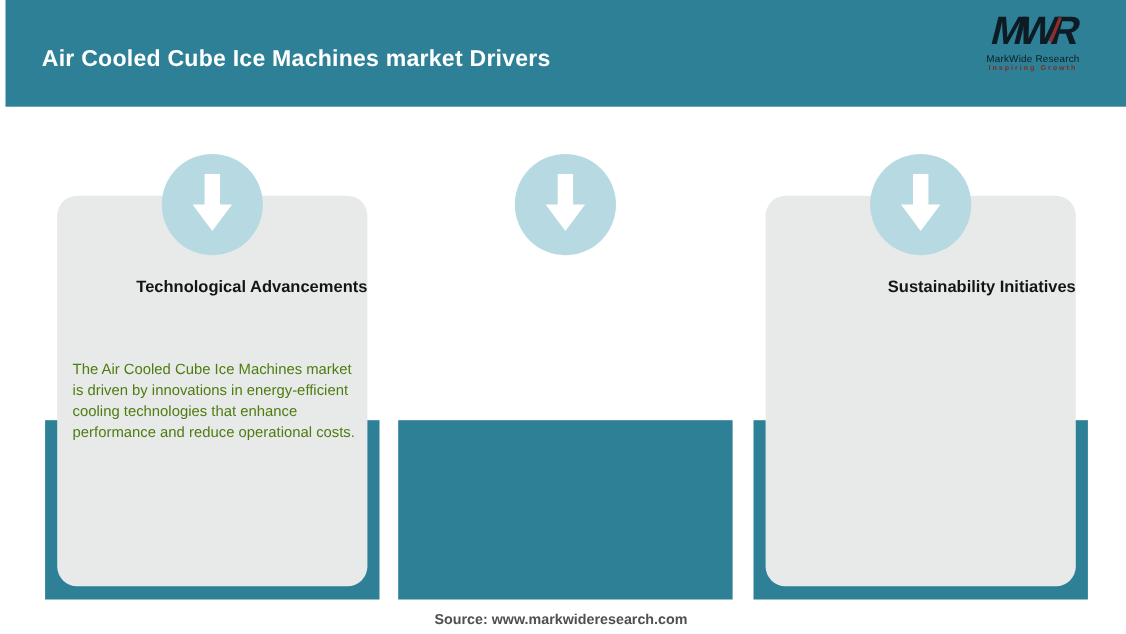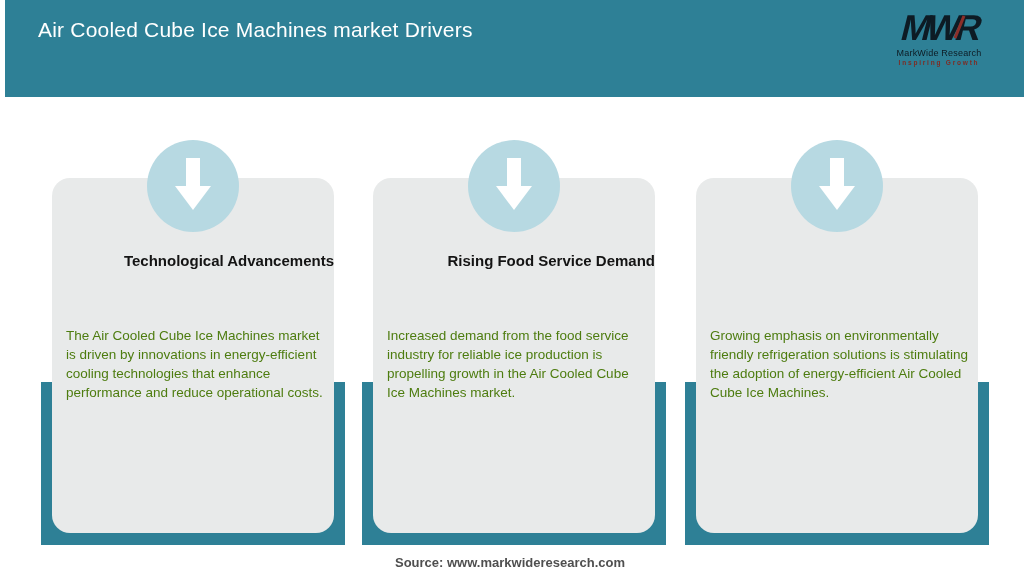--- a/index.html
+++ b/index.html
@@ -10,22 +10,22 @@
     overflow:hidden;
   }
   .page { position:relative; width:1024px; height:576px; background:#ffffff; }
 
   
   .header {
     position:absolute; left:5px; top:0; right:0; height:97px;
     background:#2e8096;
   }
   .header-title {
-    position:absolute; left:33px; top:18px;
-    color:#ffffff; font-size:21px; font-weight:normal; letter-spacing:0.2px;
+    position:absolute; left:33px; top:42px;
+    color:#ffffff; font-size:21px; font-weight:bold; letter-spacing:0.2px;
   }
   .logo {
     position:absolute; right:20px; top:10px; width:130px;
     text-align:center; color:#0d1b24; line-height:1;
   }
   .logo-mark {
     display:inline-block;
     font-size:36px; font-weight:bold; letter-spacing:-5px;
     transform:skewX(-14deg);
     color:#0d1b24;
@@ -109,36 +109,32 @@
     <div class="circle">
       <svg width="40" height="58" viewBox="0 0 40 58">
         <rect x="13" y="0" width="14" height="30" fill="#ffffff"></rect>
         <polygon points="2,28 38,28 20,52" fill="#ffffff"></polygon>
       </svg>
     </div>
   </div>
 
   <div class="group group-2">
     <div class="bar"></div>
-    <div class="card">
-      <div class="card-title">Rising Food Service Demand</div>
-      <div class="card-body">Increased demand from the food service industry for reliable ice production is propelling growth in the Air Cooled Cube Ice Machines market.</div>
-    </div>
     <div class="circle">
       <svg width="40" height="58" viewBox="0 0 40 58">
         <rect x="13" y="0" width="14" height="30" fill="#ffffff"></rect>
         <polygon points="2,28 38,28 20,52" fill="#ffffff"></polygon>
       </svg>
     </div>
   </div>
 
   <div class="group group-3">
     <div class="bar"></div>
     <div class="card">
-      <div class="card-body">Growing emphasis on environmentally friendly refrigeration solutions is stimulating the adoption of energy-efficient Air Cooled Cube Ice Machines.</div>
+      <div class="card-title">Sustainability Initiatives</div>
     </div>
     <div class="circle">
       <svg width="40" height="58" viewBox="0 0 40 58">
         <rect x="13" y="0" width="14" height="30" fill="#ffffff"></rect>
         <polygon points="2,28 38,28 20,52" fill="#ffffff"></polygon>
       </svg>
     </div>
   </div>
 
   <div class="footer-source">Source: www.markwideresearch.com</div>

